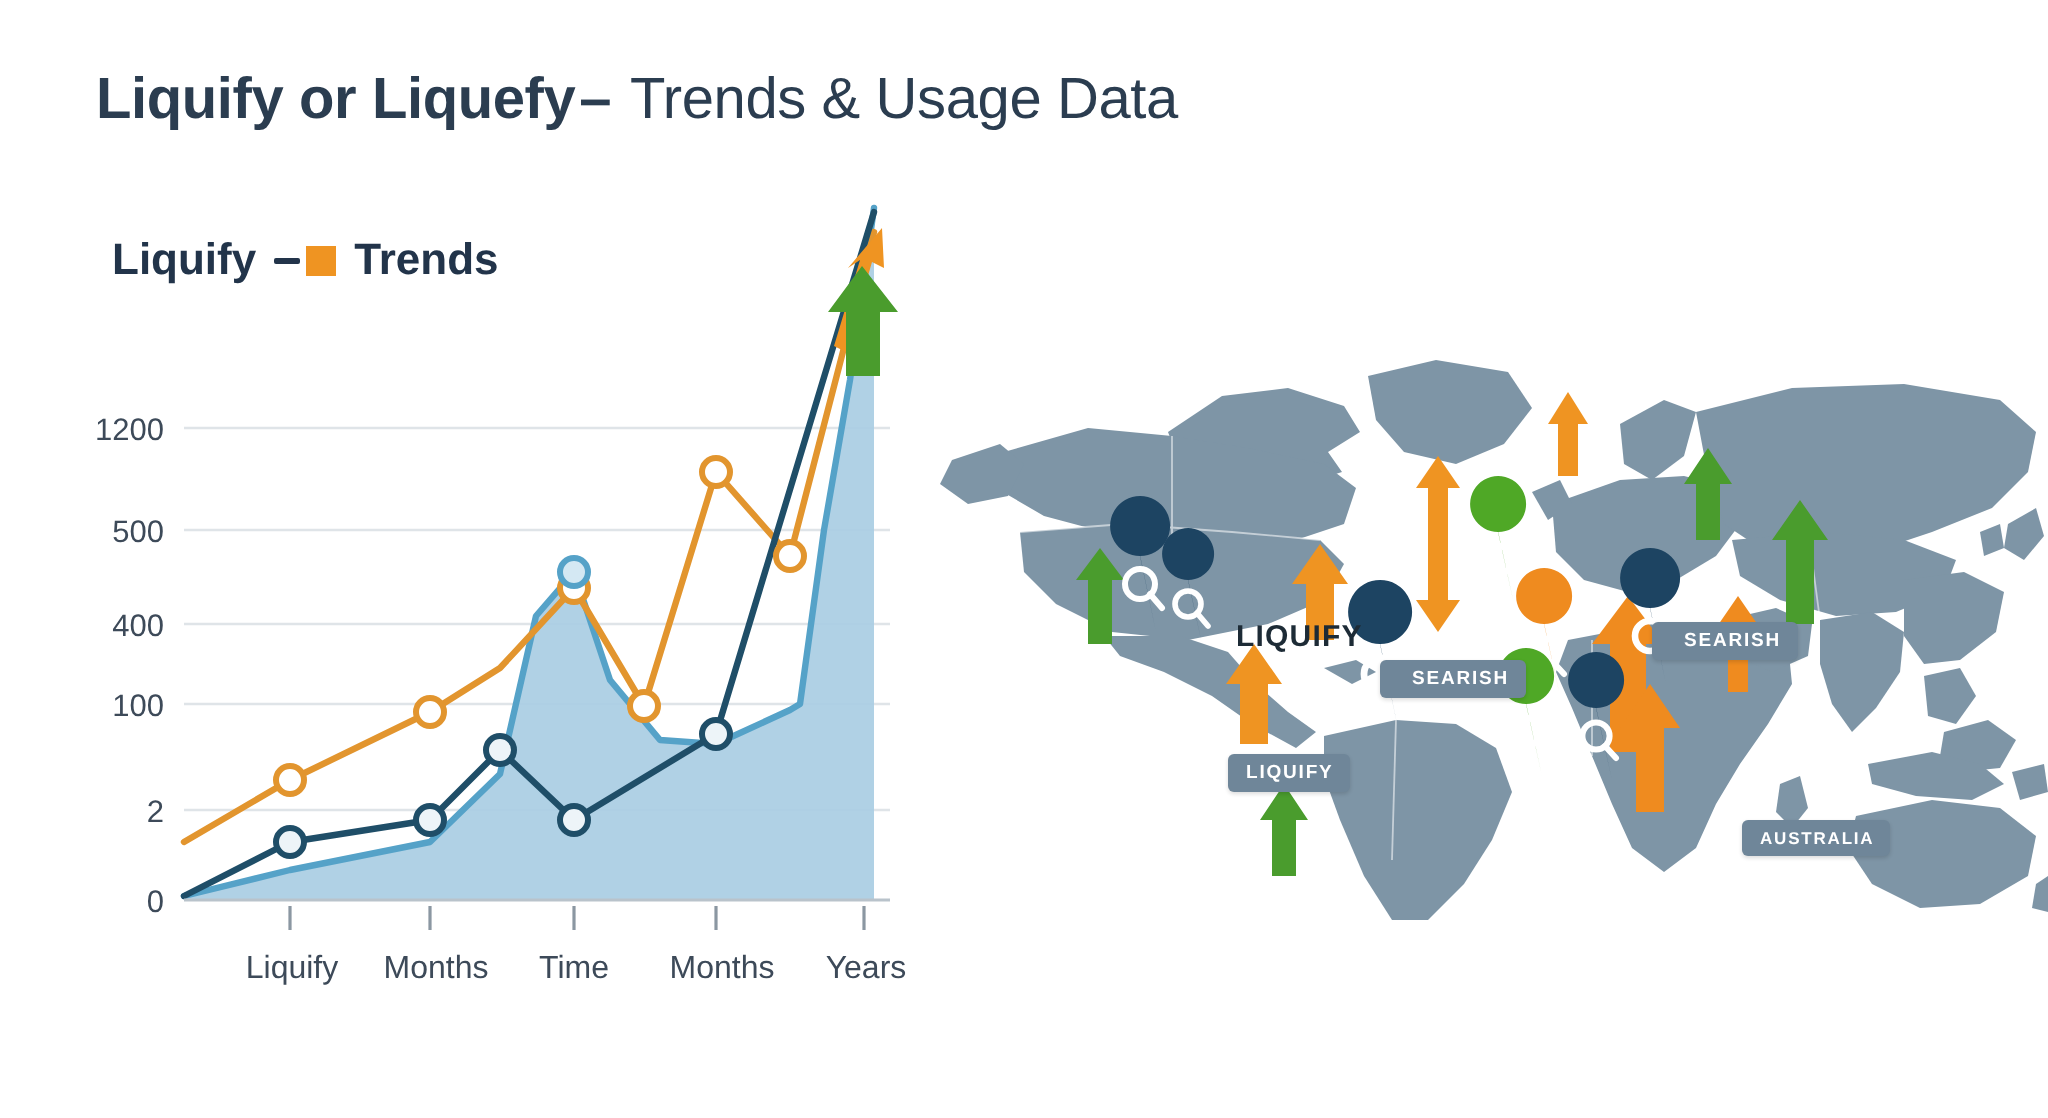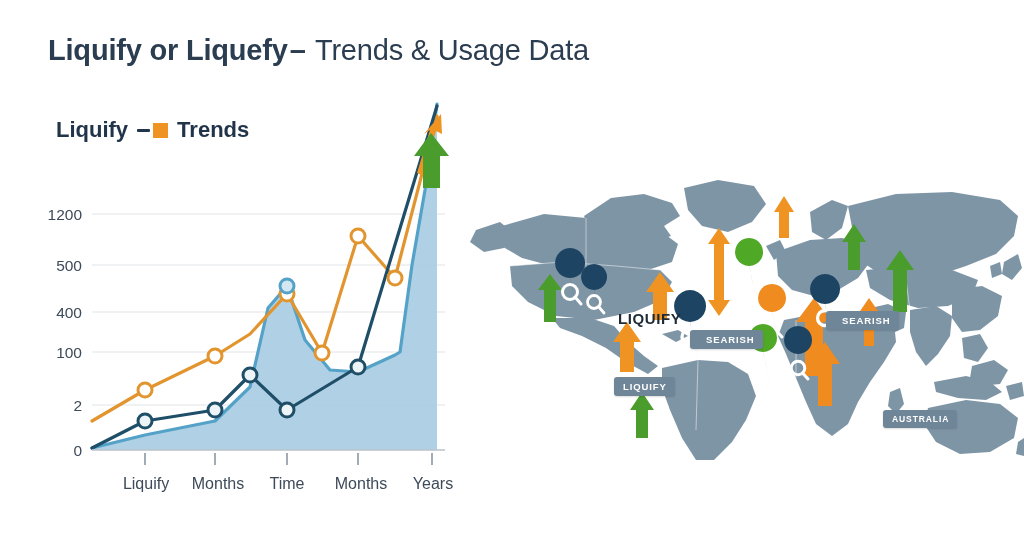--- a/index.html
+++ b/index.html
@@ -403,15 +403,15 @@
     </svg>
 
     <div class="plain-label" style="left:152px; top:140px;">LIQUIFY</div>
 
     <div class="badge" style="left:148px; top:207px;">LIQUIFY</div>
 
     <div class="badge wide-pad" style="left:224px; top:160px;">SEARISH</div>
 
     <div class="badge wide-pad" style="left:360px; top:141px;">SEARISH</div>
 
-    <div class="badge" style="left:417px; top:240px; font-size:8.5px;">AUSTRALIA</div>
+    <div class="badge" style="left:405px; top:240px; font-size:8.5px;">AUSTRALIA</div>
   </div>
 </div>
 
 </body></html>

